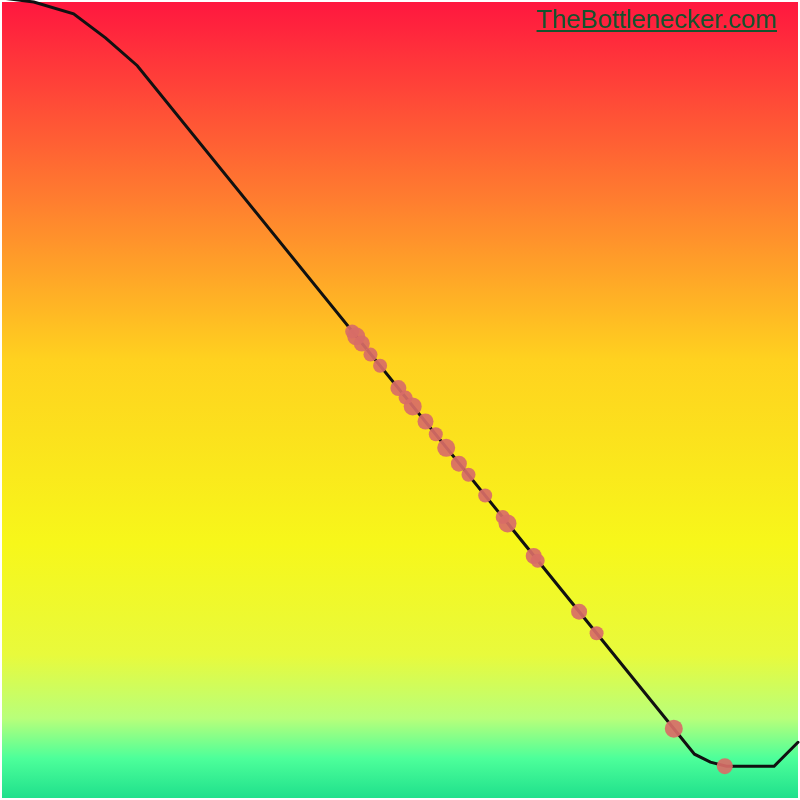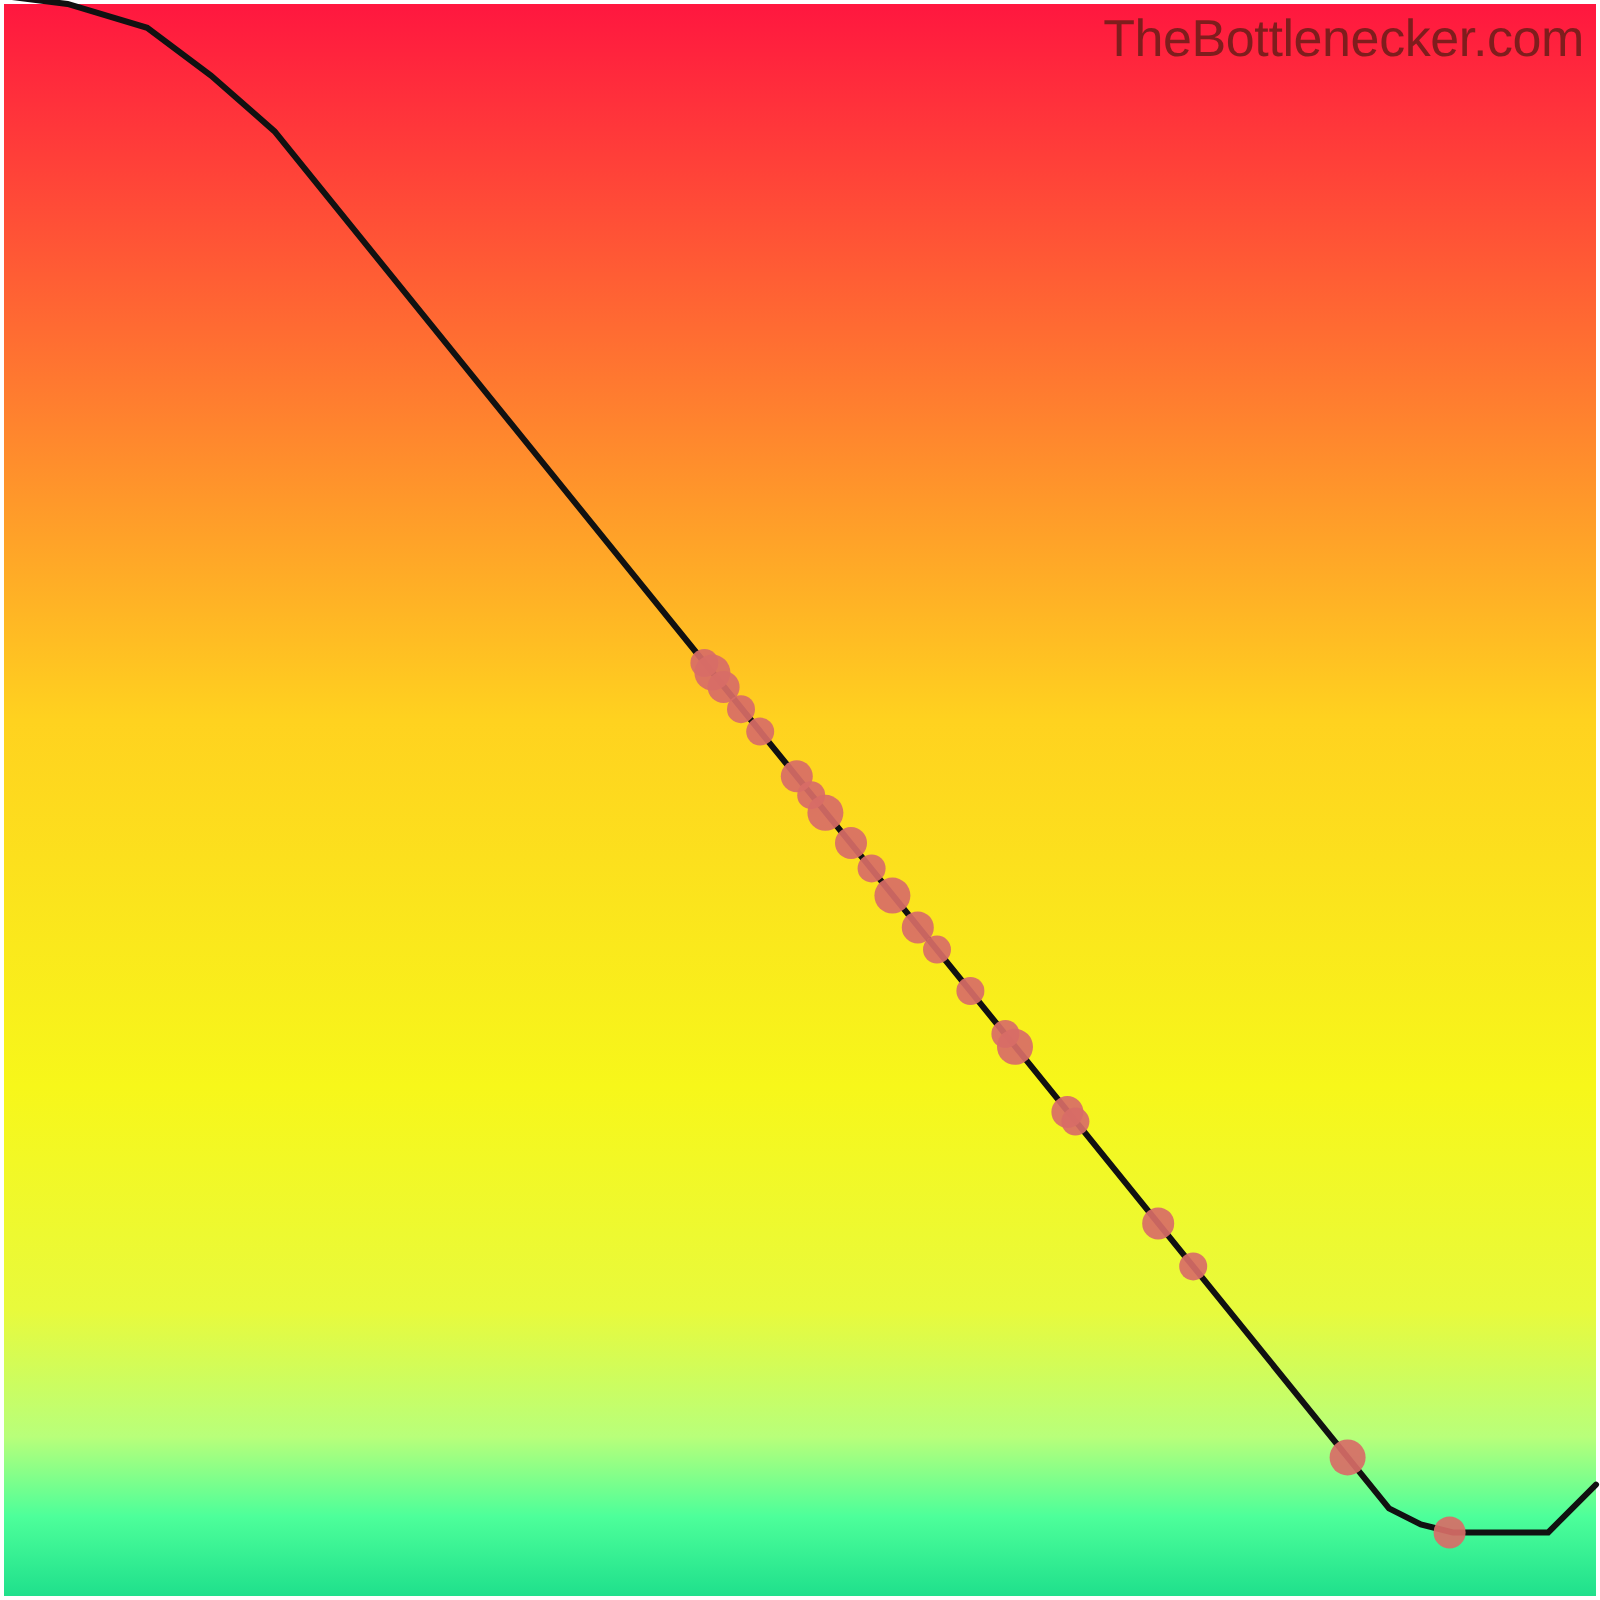--- a/index.html
+++ b/index.html
@@ -34,26 +34,27 @@
     position: absolute;
     left: 0;
     top: 0;
     width: 100%;
     height: 100%;
     overflow: visible;
   }
   .attribution {
     position: absolute;
     top: 4px;
-    right: 8px;
+    right: 23px;
     font-size: 26px;
     font-weight: 500;
-    color: #7f1d1d;
+    color: #14532d;
     letter-spacing: -0.2px;
     z-index: 10;
+    text-decoration: underline;
   }
 </style>
 </head>
 <body>
 
 <div class="chart-container">
 
   <div class="plot-area">
     <svg class="bg-gradient" viewBox="0 0 796 796" preserveAspectRatio="none">
       <defs>

